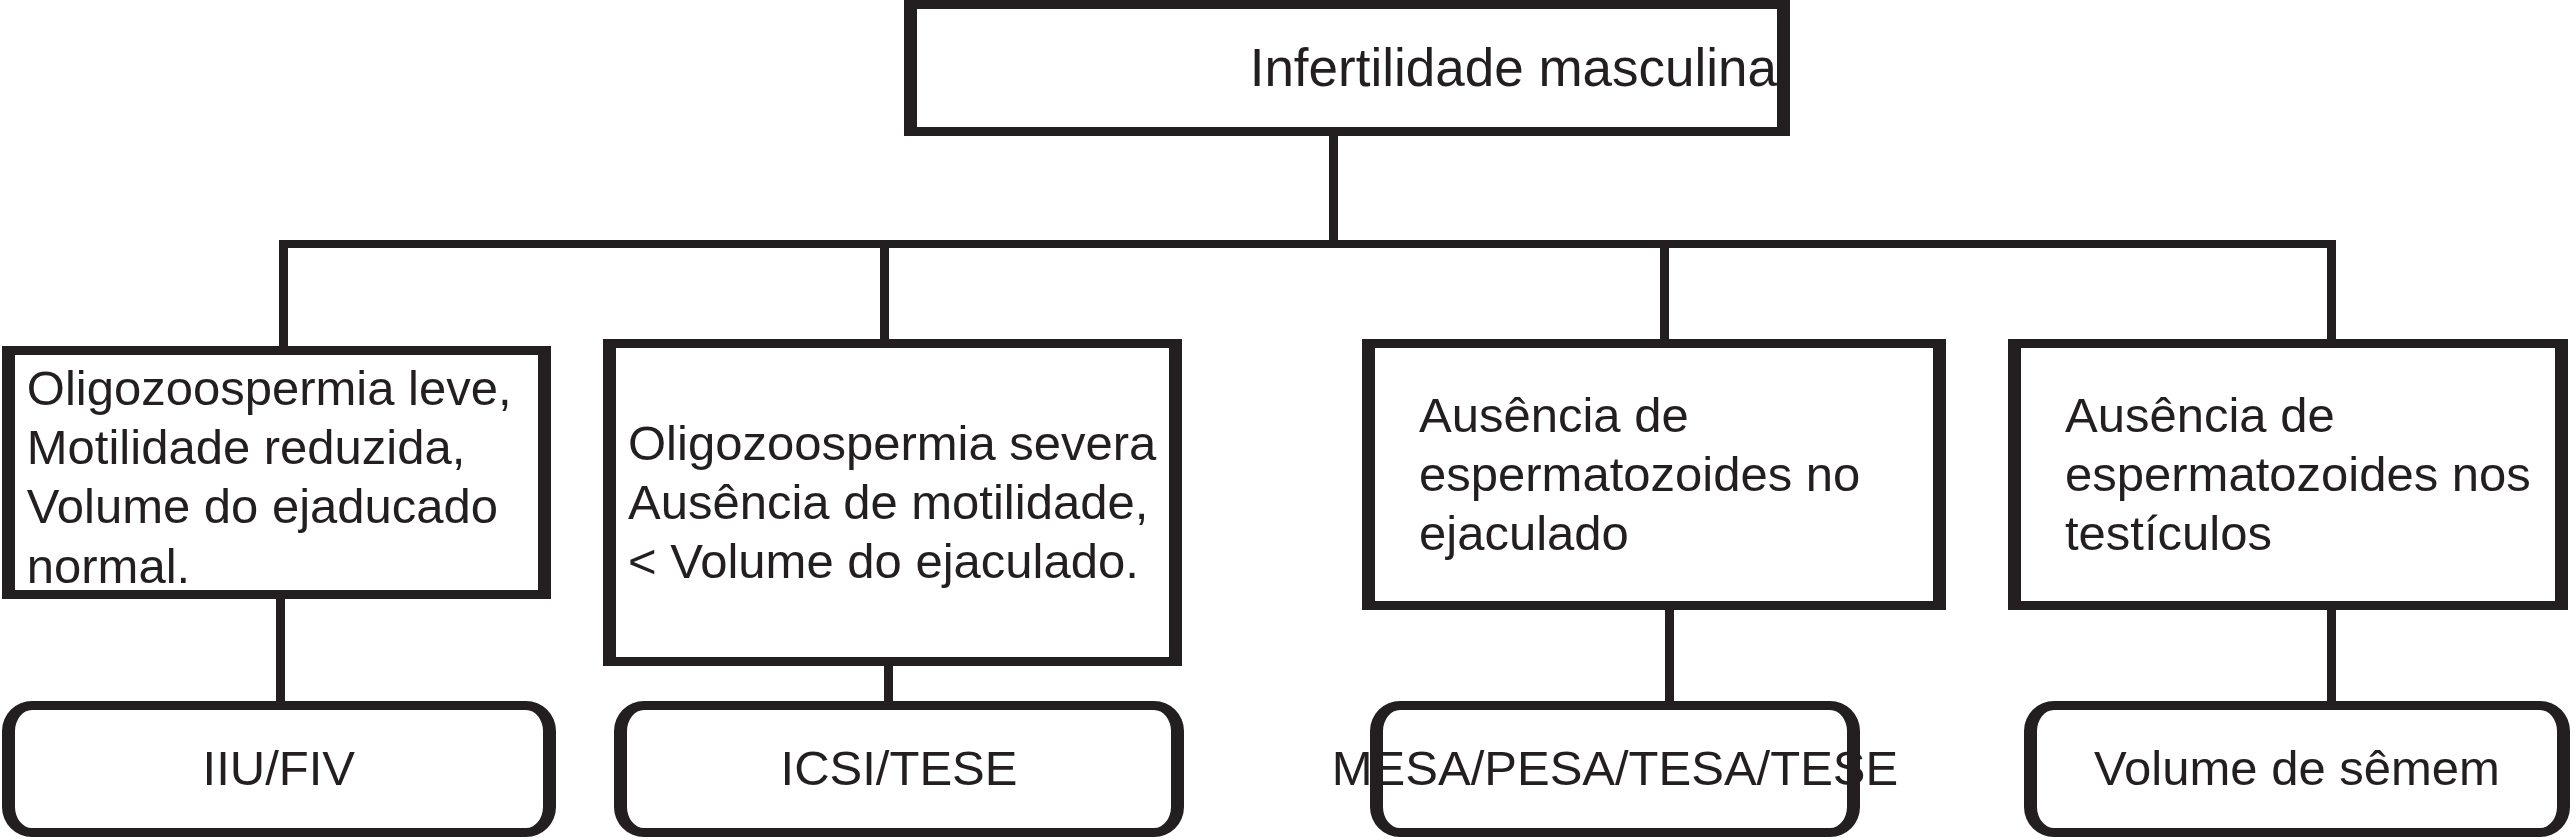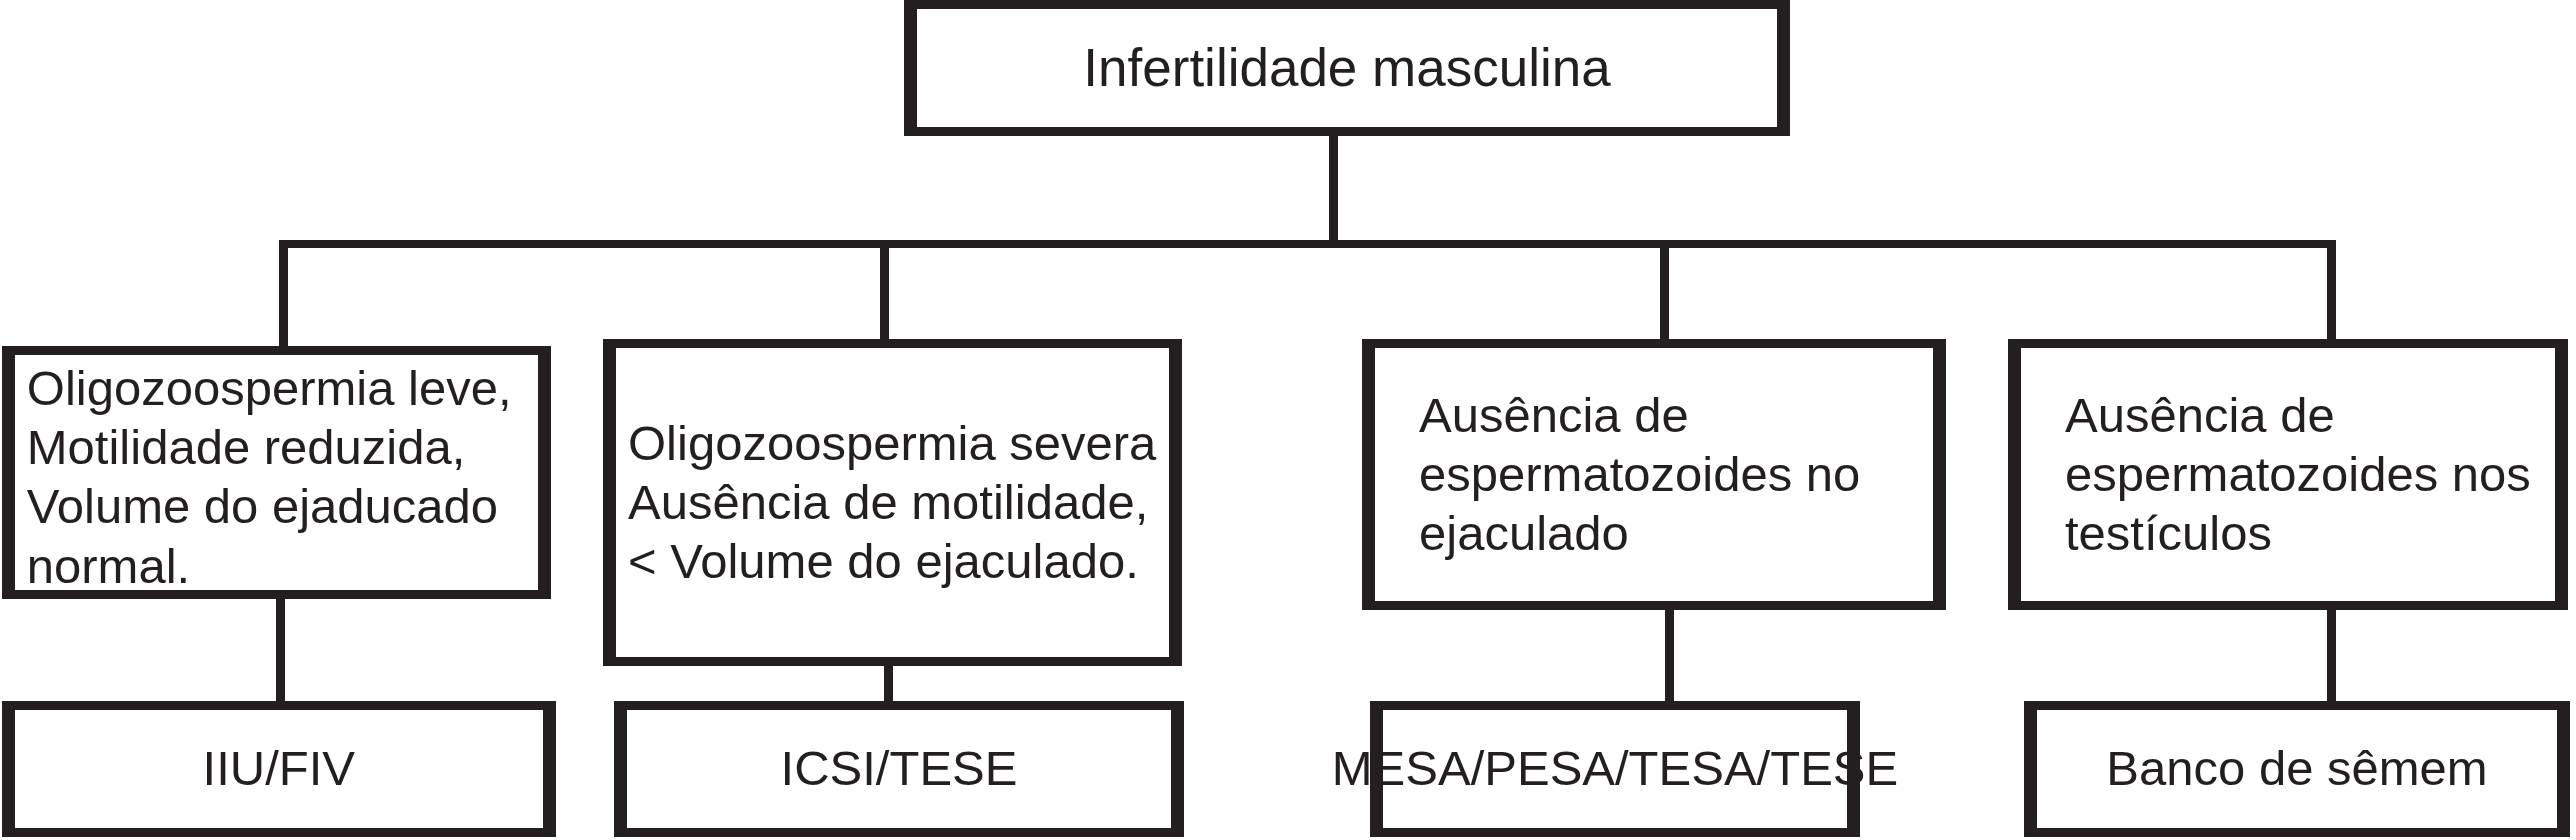--- a/index.html
+++ b/index.html
@@ -27,21 +27,21 @@
     white-space: pre-line;
     font-size: 49px;
     line-height: 1.21;
     letter-spacing: 0px;
   }
   .root-node { justify-content: center; }
   .root-node .txt { font-size: 53px; text-align: center; }
   .cond-node { justify-content: flex-start; padding-left: 12px; }
   .cond-node.pad-more { padding-left: 44px; }
   .cond-node.top-aligned { align-items: flex-start; padding-top: 3.7px; }
-  .leaf-node { justify-content: center; }
+  .leaf-node { justify-content: center; border-radius: 30px; }
   .leaf-node .txt { text-align: center; white-space: nowrap; }
   .line {
     position: absolute;
     background: var(--ink);
   }
 </style>
 </head>
 <body>
 
 <div class="canvas">
@@ -50,21 +50,21 @@
   <div class="line" style="left:279px; top:240px; width:2057px; height:8.2px;"></div>
   <div class="line" style="left:279px; top:240px; width:9.2px; height:110px;"></div>
   <div class="line" style="left:880px; top:247px; width:9.2px; height:95px;"></div>
   <div class="line" style="left:1660px; top:247px; width:9.2px; height:95px;"></div>
   <div class="line" style="left:2327px; top:240px; width:9.2px; height:103px;"></div>
   <div class="line" style="left:276px; top:595px; width:9.2px; height:110px;"></div>
   <div class="line" style="left:884px; top:604px; width:9.2px; height:101px;"></div>
   <div class="line" style="left:1665px; top:606px; width:9.2px; height:99px;"></div>
   <div class="line" style="left:2327px; top:606px; width:9.2px; height:99px;"></div>
 
-  <div class="node root-node" style="left:904px; top:0px; width:886px; height:136px;">
+  <div class="node root-node" style="left:904px; top:0px; width:886px; height:136px;justify-content:flex-end;">
     <span class="txt">Infertilidade masculina</span>
   </div>
 
   <div class="node cond-node top-aligned" style="left:1.8px; top:346px; width:549px; height:253px;">
     <span class="txt">Oligozoospermia leve,
 Motilidade reduzida,
 Volume do ejaducado
 normal.</span>
   </div>
 
@@ -92,17 +92,17 @@
 
   <div class="node leaf-node" style="left:614px; top:701px; width:570px; height:136px;">
     <span class="txt">ICSI/TESE</span>
   </div>
 
   <div class="node leaf-node" style="left:1370px; top:701px; width:490px; height:136px;">
     <span class="txt">MESA/PESA/TESA/TESE</span>
   </div>
 
   <div class="node leaf-node" style="left:2024px; top:701px; width:546px; height:136px;">
-    <span class="txt">Banco de sêmem</span>
+    <span class="txt">Volume de sêmem</span>
   </div>
 
 </div>
 
 
 </body></html>

